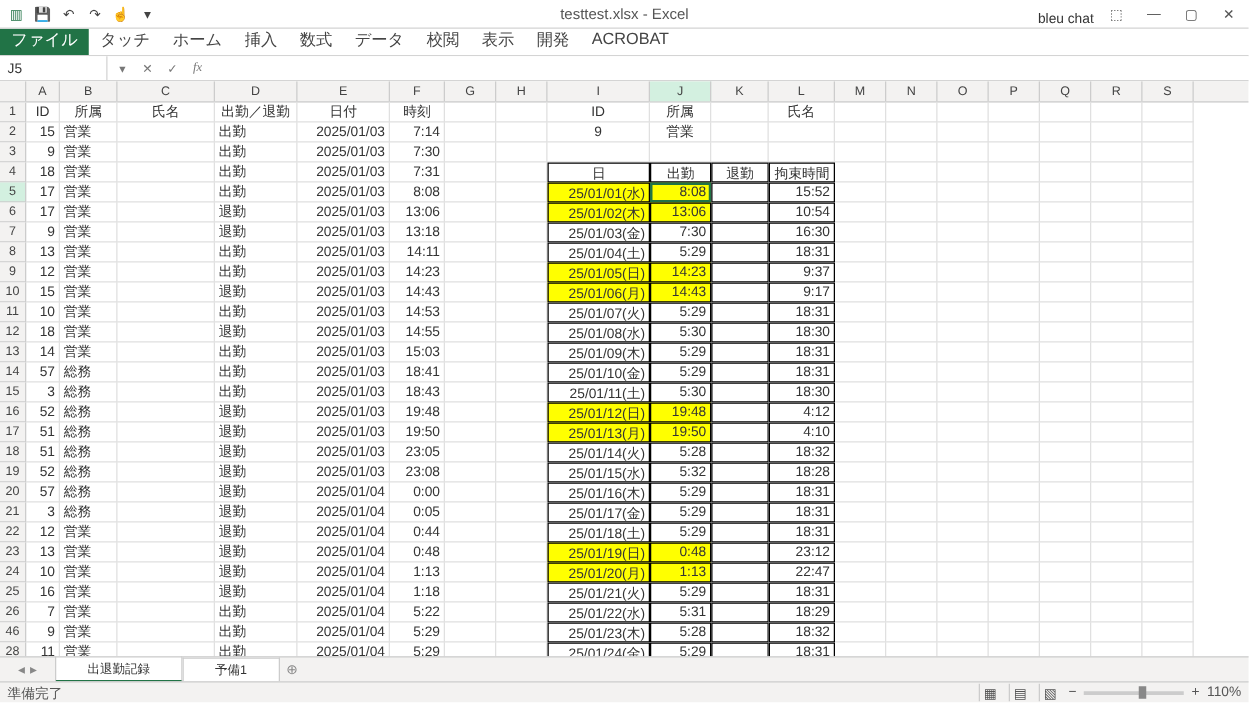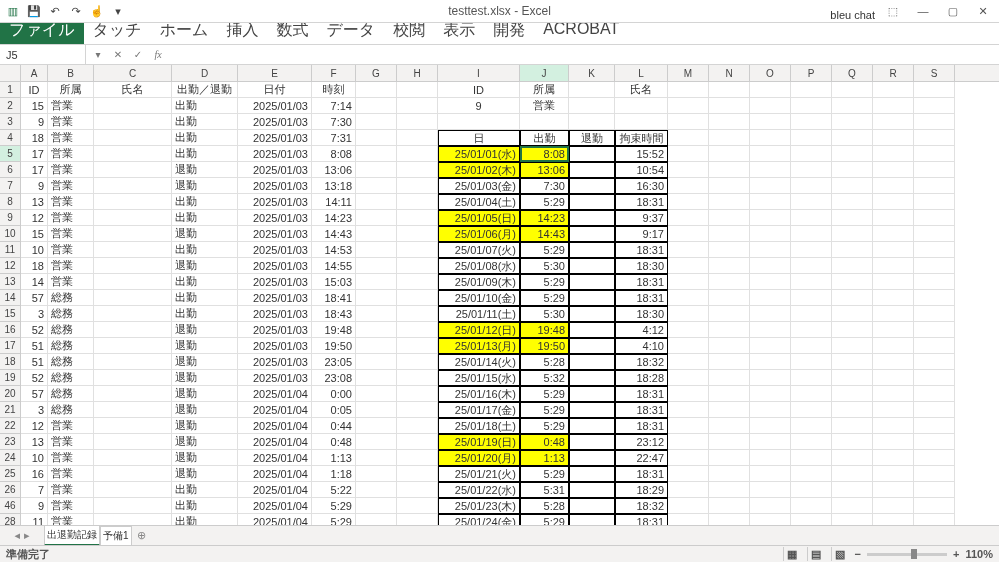--- a/index.html
+++ b/index.html
@@ -4,21 +4,21 @@
 <style>
 *{margin:0;padding:0;box-sizing:border-box;font-family:"Yu Gothic UI","Meiryo",sans-serif;font-size:11px;}
 body{background:#fff;width:999px;height:562px;overflow:hidden;position:relative;color:#333;}
 .titlebar{height:23px;background:#fff;display:flex;align-items:center;border-bottom:1px solid #d4d4d4;position:relative;}
 .qat{display:flex;align-items:center;gap:3px;padding-left:4px;}
 .qat-btn{width:18px;height:18px;display:flex;align-items:center;justify-content:center;color:#444;}
 .title-center{position:absolute;left:50%;transform:translateX(-50%);font-size:12px;color:#555;}
 .title-right{position:absolute;right:4px;display:flex;align-items:flex-end;gap:6px;}
 .win-btn{width:24px;height:20px;display:flex;align-items:center;justify-content:center;color:#555;}
 .ribbon-tabs{height:22px;background:#fff;display:flex;align-items:flex-end;border-bottom:1px solid #d4d4d4;}
-.tab{padding:3px 9px;color:#444;font-size:16px;}
+.tab{padding:3px 9px;color:#444;font-size:13px;}
 .tab.file{background:#217346;color:#fff;}
 .namefbar{height:20px;background:#fff;display:flex;align-items:center;border-bottom:1px solid #d4d4d4;}
 .namebox{width:86px;padding-left:6px;border-right:1px solid #d4d4d4;height:100%;display:flex;align-items:center;}
 .fxbox{display:flex;align-items:center;gap:4px;padding-left:4px;flex:1;overflow:hidden;}
 .fx-btn{width:16px;height:16px;display:flex;align-items:center;justify-content:center;color:#777;font-size:10px;}
 .fx-i{font-style:italic;font-family:serif;}
 .formula{white-space:nowrap;overflow:hidden;}
 .grid-wrap{position:relative;height:466px;overflow:hidden;}
 .colheads{display:flex;height:17px;background:#f3f2f1;border-bottom:1px solid #ccc;}
 .ch{border-right:1px solid #ccc;text-align:center;font-size:10px;color:#444;display:flex;align-items:center;justify-content:center;flex-shrink:0;}
@@ -30,24 +30,24 @@
 .c{border-right:1px solid #e0e0e0;border-bottom:1px solid #e0e0e0;padding:0 3px;overflow:hidden;white-space:nowrap;flex-shrink:0;display:flex;align-items:center;}
 .c.r{justify-content:flex-end;}
 .c.ctr{justify-content:center;}
 .bA{width:27px;} .bB{width:46px;} .bC{width:78px;} .bD{width:66px;} .bE{width:74px;} .bF{width:44px;} .bG{width:41px;} .bH{width:41px;} .bI{width:82px;} .bJ{width:49px;} .bK{width:46px;} .bL{width:53px;} .bM{width:41px;} .bN{width:41px;} .bO{width:41px;} .bP{width:41px;} .bQ{width:41px;} .bR{width:41px;} .bS{width:41px;}
 .tblhdr{background:#fff;border:1px solid #000;font-weight:normal;}
 .tblcell{border:1px solid #000;background:#fff;}
 .hl{background:#ffff00;}
 .selcell{outline:2px solid #217346;outline-offset:-2px;}
 .sheet-tabs{position:absolute;bottom:17px;left:0;right:0;height:20px;background:#f3f2f1;border-top:1px solid #ccc;display:flex;align-items:center;}
 .stab-nav{width:44px;display:flex;justify-content:center;gap:4px;color:#888;}
-.stab{padding:2px 2px;border:1px solid #ccc;border-bottom:none;background:#fff;font-size:10px;}
+.stab{padding:2px 25px;border:1px solid #ccc;border-bottom:none;background:#fff;font-size:10px;}
 .stab.active{background:#fff;border-bottom:2px solid #217346;}
 .stab-add{width:20px;text-align:center;color:#888;}
-.statusbar{position:absolute;bottom:0;left:0;right:0;height:17px;background:#f3f2f1;border-top:1px solid #ccc;display:flex;align-items:center;justify-content:space-between;padding:0 6px;font-size:10px;color:#555;font-weight:bold;}
+.statusbar{position:absolute;bottom:0;left:0;right:0;height:17px;background:#f3f2f1;border-top:1px solid #ccc;display:flex;align-items:center;justify-content:space-between;padding:0 6px;font-size:10px;color:#555;}
 .zoom{display:flex;align-items:center;gap:6px;}
 .vbtn{width:18px;height:14px;border-left:1px solid #ccc;display:flex;align-items:center;justify-content:center;}
 .slider{width:80px;height:3px;background:#ccc;position:relative;}
 .slider::after{content:"";position:absolute;width:6px;height:10px;background:#888;top:-4px;left:55%;}
 </style>
 </head>
 <body>
 
 <div class="titlebar">
   <div class="qat">

